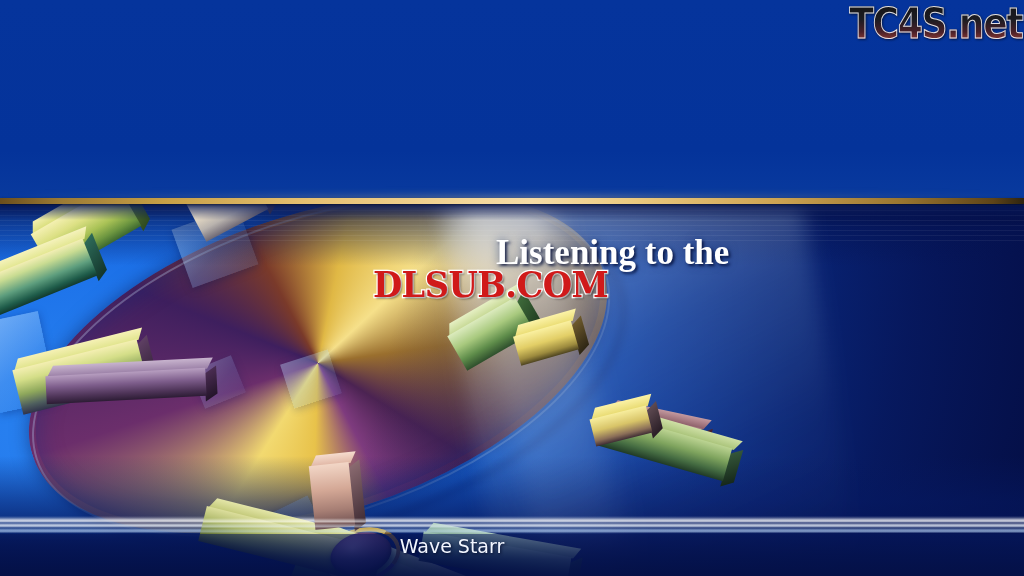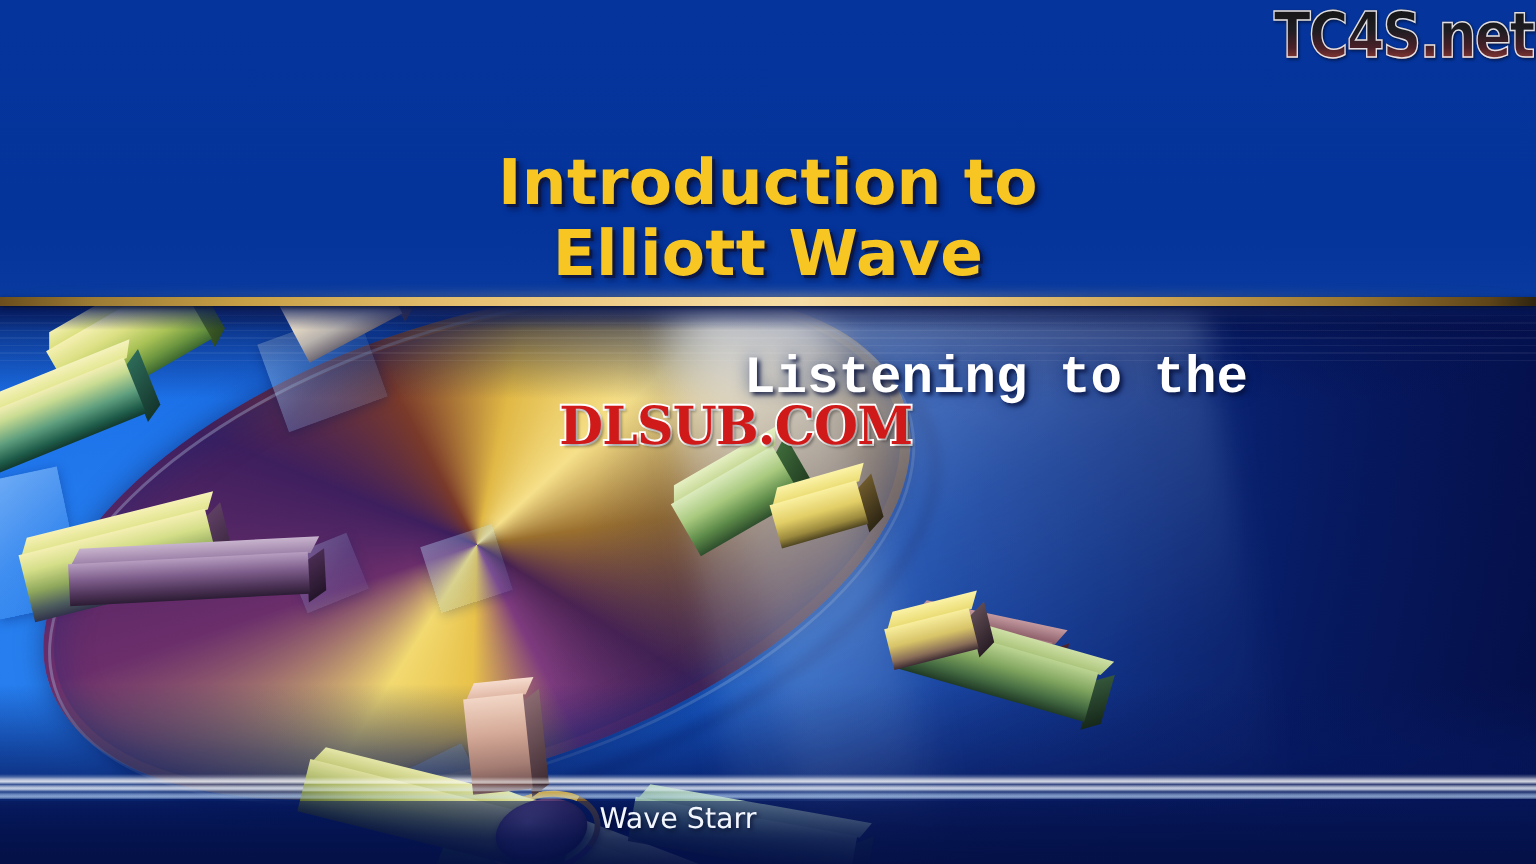--- a/index.html
+++ b/index.html
@@ -204,21 +204,21 @@
     font-family:"DejaVu Sans", sans-serif;
     font-weight:bold; font-size:42px; line-height:47px;
     color:#F7C623;
     letter-spacing:.2px;
     text-shadow:2px 2px 0 rgba(15,20,60,.75), 3px 3px 4px rgba(5,10,40,.55);
   }
   .title span{ display:block; }
 
   .subtitle{
     position:absolute; left:496px; top:228px; width:380px; z-index:20;
-    font-family:Liberation Mono, monospace;
+    font-family:Liberation Serif, serif;
     font-weight:bold; font-size:35px; line-height:49px;
     color:#FFFFFF;
     text-shadow:2px 2px 3px rgba(4,12,54,.80), 0 0 10px rgba(10,40,110,.55);
   }
   .subtitle .hl{ color:#B6DCF5; }
 
   .author{
     position:absolute; left:0; top:535px; width:1024px; z-index:20;
     text-align:center;
     font-family:"DejaVu Sans", sans-serif;
@@ -381,24 +381,20 @@
 
   <div class="header-band"></div>
 
   <div class="divider-glow"></div>
   <div class="divider-under"></div>
   <div class="divider"></div>
 
   <div class="footer-dark"></div>
   <div class="botlines"></div>
 
-  <div class="title">
-    <span>Introduction to</span>
-    <span>Elliott Wave</span>
-  </div>
 
   <div class="subtitle">
     <div>Listening to the</div>
   </div>
 
   <div class="author">Wave Starr</div>
 
   <div class="wm-tc4s">TC4S.net</div>
   <div class="wm-dlsub">DLSUB.COM</div>
 

